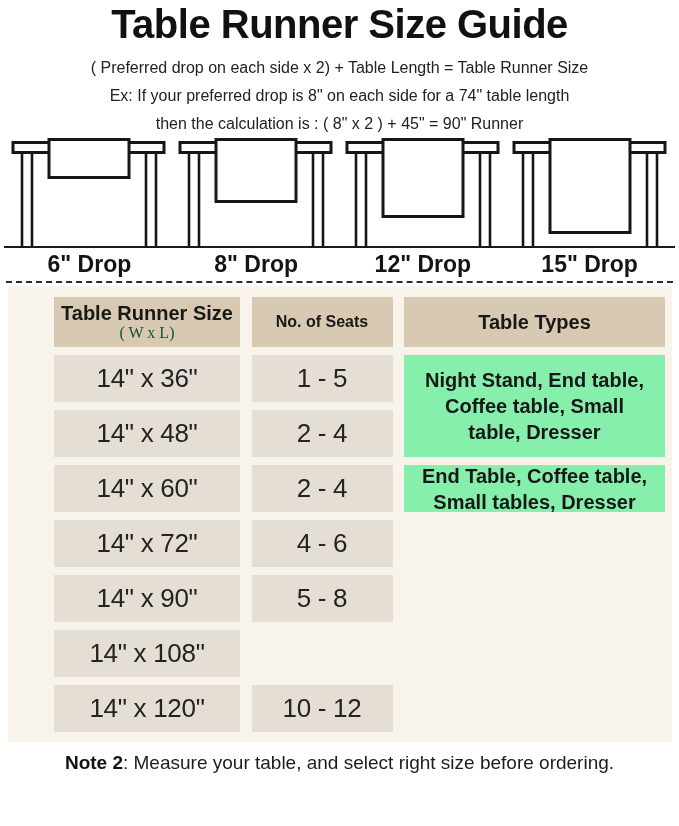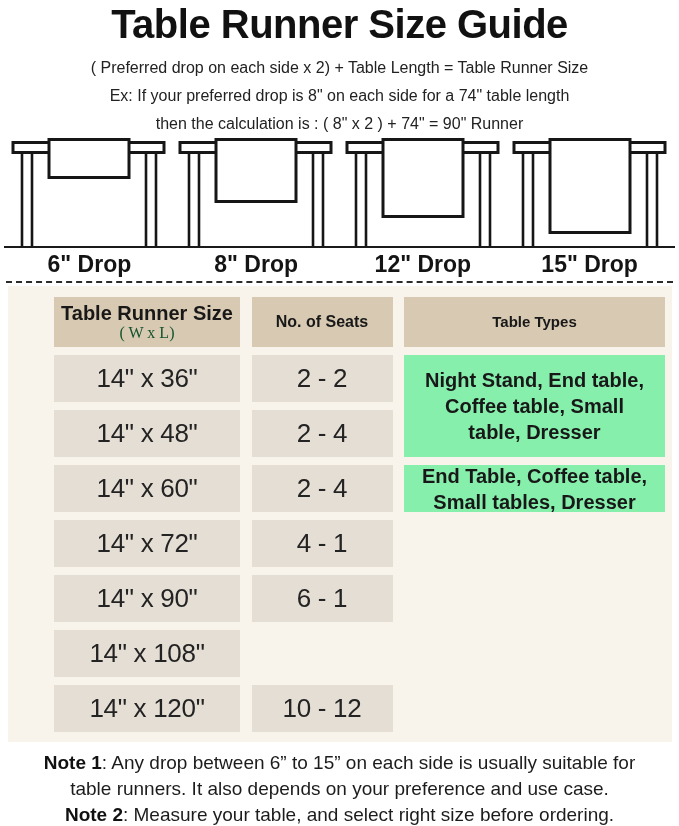--- a/index.html
+++ b/index.html
@@ -54,21 +54,21 @@
   }
   .hcell {
     background: #d7c9b2;
     display: flex; flex-direction: column;
     align-items: center; justify-content: center;
     text-align: center;
   }
   .hcell .hmain { font-weight: 700; font-size: 20px; line-height: 22px; color: #181818; }
   .hcell .hsub  { font-size: 16px; line-height: 18px; color: #14532d; font-family: Liberation Serif, serif; }
   .hcell.seats .hmain { font-size: 16px; }
-  .hcell.types .hmain { font-size: 15px; }
+  .hcell.types .hmain { font-size: 20px; }
 
   .cell {
     background: #e5ded4;
     display: flex; align-items: center; justify-content: center;
     font-size: 26px; letter-spacing: -0.3px; color: #232323;
   }
   .typecell {
     background: #86efac;
     grid-column: 3;
     display: flex; align-items: center; justify-content: center;
@@ -89,21 +89,21 @@
 </style>
 </head>
 <body>
 
 <div class="page">
 
   <div class="top">
     <h1 class="title">Table Runner Size Guide</h1>
     <p class="subline">( Preferred drop on each side x 2) + Table Length = Table Runner Size</p>
     <p class="subline">Ex: If your preferred drop is 8" on each side for a 74" table length</p>
-    <p class="subline">then the calculation is : ( 8" x 2 ) + 74" = 90" Runner</p>
+    <p class="subline">then the calculation is : ( 8" x 2 ) + 45" = 90" Runner</p>
   </div>
 
   <div class="figs">
     <div class="fig">
       <svg width="158" height="108" viewBox="0 0 158 108">
         <rect class="filled" x="3" y="4.5" width="151" height="10" stroke-width="3"></rect>
         <line class="stroke" x1="12" y1="15" x2="12" y2="108" stroke-width="2.6"></line>
         <line class="stroke" x1="22" y1="15" x2="22" y2="108" stroke-width="2.6"></line>
         <line class="stroke" x1="136" y1="15" x2="136" y2="108" stroke-width="2.6"></line>
         <line class="stroke" x1="146" y1="15" x2="146" y2="108" stroke-width="2.6"></line>
@@ -161,41 +161,39 @@
         <span class="hsub">( W x L)</span>
       </div>
       <div class="hcell seats" style="grid-column:2;grid-row:1">
         <span class="hmain">No. of Seats</span>
       </div>
       <div class="hcell types" style="grid-column:3;grid-row:1">
         <span class="hmain">Table Types</span>
       </div>
 
       <div class="cell" style="grid-column:1;grid-row:2">14" x 36"</div>
-      <div class="cell" style="grid-column:2;grid-row:2">2 - 2</div>
+      <div class="cell" style="grid-column:2;grid-row:2">1 - 5</div>
       <div class="cell" style="grid-column:1;grid-row:3">14" x 48"</div>
       <div class="cell" style="grid-column:2;grid-row:3">2 - 4</div>
       <div class="cell" style="grid-column:1;grid-row:4">14" x 60"</div>
       <div class="cell" style="grid-column:2;grid-row:4">2 - 4</div>
       <div class="cell" style="grid-column:1;grid-row:5">14" x 72"</div>
-      <div class="cell" style="grid-column:2;grid-row:5">4 - 1</div>
+      <div class="cell" style="grid-column:2;grid-row:5">4 - 6</div>
       <div class="cell" style="grid-column:1;grid-row:6">14" x 90"</div>
-      <div class="cell" style="grid-column:2;grid-row:6">6 - 1</div>
+      <div class="cell" style="grid-column:2;grid-row:6">5 - 8</div>
       <div class="cell" style="grid-column:1;grid-row:7">14" x 108"</div>
       <div class="cell" style="grid-column:1;grid-row:8">14" x 120"</div>
       <div class="cell" style="grid-column:2;grid-row:8">10 - 12</div>
 
       <div class="typecell" style="grid-row:2 / span 2">Night Stand, End table,
 Coffee table, Small
 table, Dresser</div>
       <div class="typecell" style="grid-row:4">End Table, Coffee table,
 Small tables, Dresser</div>
 
     </div>
   </div>
 
   <div class="notes">
-    <p><b>Note 1</b><span class="pre">: Any drop between 6” to 15” on each side is usually suitable for
-table runners. It also depends on your preference and use case.</span></p>
     <p><b>Note 2</b><span>: Measure your table, and select right size before ordering.</span></p>
   </div>
 
 </div>
 
 </body></html>

